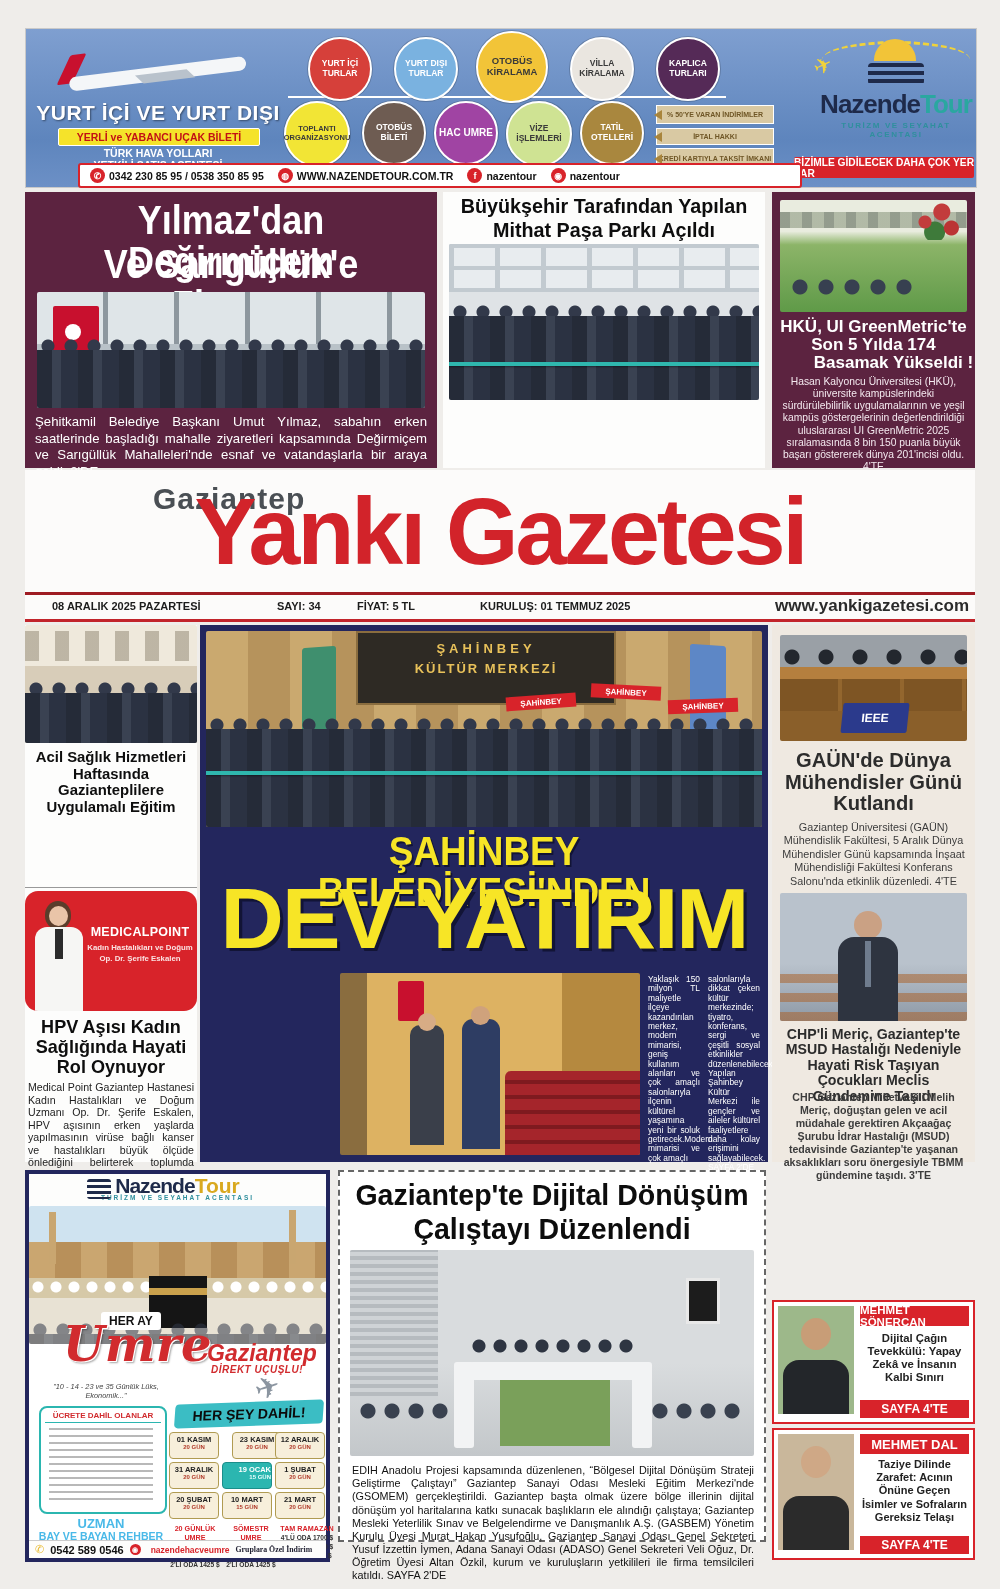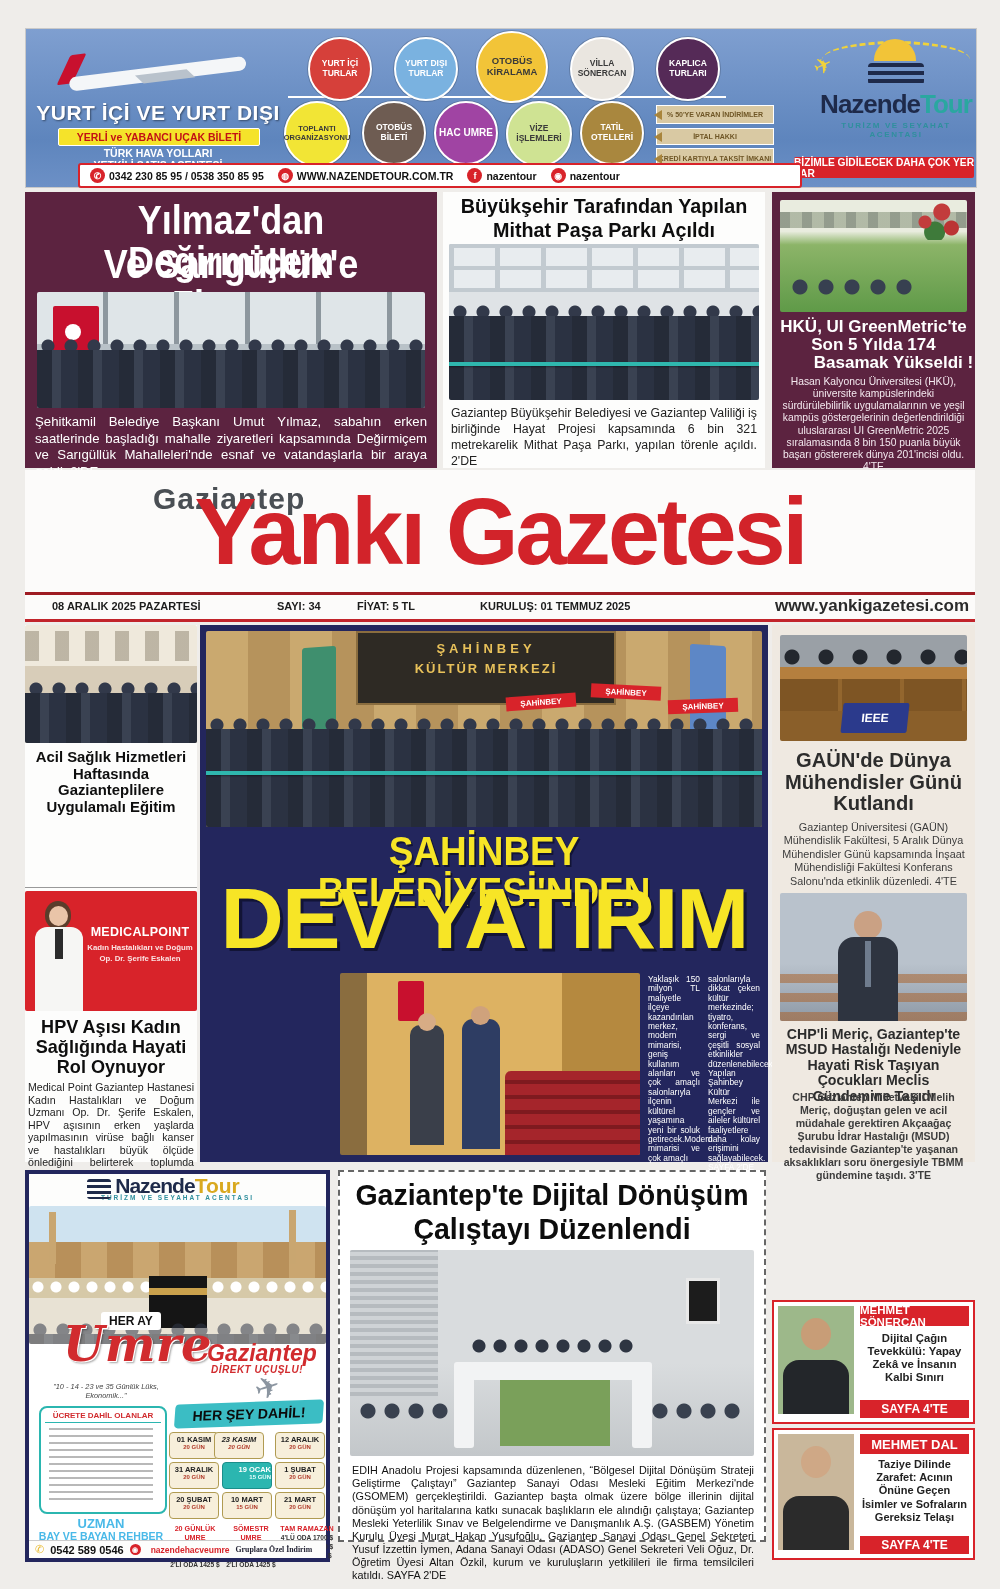--- a/index.html
+++ b/index.html
@@ -67,21 +67,21 @@
     <div class="bubble" style="left:282px;top:8px;width:56px;height:56px;background:#d6403a;">
         <span>YURT İÇİ TURLAR</span>
       </div>
     <div class="bubble" style="left:368px;top:8px;width:56px;height:56px;background:#7ab2e0;">
         <span>YURT DIŞI TURLAR</span>
       </div>
     <div class="bubble dark" style="left:450px;top:2px;width:64px;height:64px;background:#f2c438;font-size:9.5px;">
         <span>OTOBÜS KİRALAMA</span>
       </div>
     <div class="bubble dark" style="left:544px;top:8px;width:56px;height:56px;background:#eae6e0;">
-        <span>VİLLA SÖNERCAN</span>
+        <span>VİLLA KİRALAMA</span>
       </div>
     <div class="bubble" style="left:630px;top:8px;width:56px;height:56px;background:#552a57;">
         <span>KAPLICA TURLARI</span>
       </div>
 
     <div class="bubble dark" style="left:258px;top:72px;width:58px;height:58px;background:#f2e535;font-size:7.5px;">
         <span>TOPLANTI ORGANİZASYONU</span>
       </div>
     <div class="bubble" style="left:336px;top:72px;width:56px;height:56px;background:#6e5c52;">
         <span>OTOBÜS BİLETİ</span>
@@ -145,21 +145,20 @@
   </div>
 
   <div class="abs" style="left:443px;top:192px;width:322px;height:276px;background:#fdfdfc;">
     <div class="abs c b" style="left:0;top:2px;width:322px;color:#0d0d0d;font-size:21px;transform:scaleX(.94);">Büyükşehir Tarafından Yapılan</div>
     <div class="abs c b" style="left:0;top:26px;width:322px;color:#0d0d0d;font-size:21px;transform:scaleX(.94);">Mithat Paşa Parkı Açıldı</div>
     <div class="photo" style="left:6px;top:52px;width:310px;height:156px;background:linear-gradient(180deg,#e8ecef 0 30%,#dfe3e6 30% 100%);">
       <div class="abs" style="left:0;top:0;right:0;height:48px;background:repeating-linear-gradient(90deg,#c2cad0 0 5px,transparent 5px 46px),repeating-linear-gradient(0deg,#c2cad0 0 4px,transparent 4px 22px);"></div>
       <div class="crowd" style="height:96px;"></div>
       <div class="ribbon" style="bottom:34px;"></div>
     </div>
-    <div class="abs j" style="left:8px;top:214px;width:306px;color:#222;font-size:12.3px;line-height:1.3;">Gaziantep Büyükşehir Belediyesi ve Gaziantep Valiliği iş birliğinde Hayat Projesi kapsamında 6 bin 321 metrekarelik Mithat Paşa Parkı, yapılan törenle açıldı. 2'DE</div>
   </div>
 
   <div class="abs maroon" style="left:772px;top:192px;width:203px;height:276px;">
     <div class="photo" style="left:8px;top:8px;width:187px;height:112px;background:linear-gradient(180deg,#e9ecdf 0 28%,#8cb468 40%,#5f9a48 100%);">
       <div class="abs" style="left:0;top:12px;right:0;height:16px;background:repeating-linear-gradient(90deg,#6f7a6a 0 10px,#9aa58e 10px 22px);opacity:.7;"></div>
       <div class="abs" style="left:10px;bottom:8px;width:130px;height:26px;background-image:radial-gradient(circle at 10px 9px,#374050 7px,transparent 8px);background-size:26px 26px;background-repeat:repeat-x;"></div>
       <div class="abs" style="right:6px;top:0;width:48px;height:40px;background:radial-gradient(circle at 60% 30%,#c23c3c 8px,transparent 9px),radial-gradient(circle at 25% 55%,#c23c3c 6px,transparent 7px),radial-gradient(circle at 80% 70%,#bb3434 7px,transparent 8px),radial-gradient(circle at 45% 80%,#3e7a3a 10px,transparent 11px);"></div>
     </div>
     <div class="titleBig c abs" style="left:0;top:126px;width:203px;font-size:17px;">HKÜ, UI GreenMetric'te</div>
     <div class="titleBig c abs" style="left:0;top:144px;width:203px;font-size:17px;">Son 5 Yılda 174</div>
@@ -180,21 +179,21 @@
   </div>
 
   <div class="abs" style="left:25px;top:625px;width:172px;height:537px;background:#fdfdfc;">
     <div class="photo" style="left:0;top:0;width:172px;height:118px;background:linear-gradient(180deg,#efe9dc 0 35%,#d8cdb9 35% 70%,#a3987f 100%);">
       <div class="abs" style="left:0;top:6px;right:0;height:30px;background:repeating-linear-gradient(90deg,rgba(140,130,110,.5) 0 14px,transparent 14px 30px);"></div>
       <div class="crowd" style="height:62px;"></div>
     </div>
     <div class="abs c b" style="left:2px;top:124px;width:168px;color:#0e0e0e;font-size:15.5px;line-height:1.08;transform:scaleX(.96);">Acil Sağlık Hizmetleri Haftasında Gazianteplilere Uygulamalı Eğitim</div>
     <div class="abs" style="left:0;top:262px;width:172px;height:1px;background:#999;"></div>
 
-    <div class="abs" style="left:0;top:266px;width:172px;height:120px;background:#d8232a;border-radius:2px;overflow:hidden;">
+    <div class="abs" style="left:0;top:266px;width:172px;height:120px;background:#d8232a;border-radius:13px;overflow:hidden;">
       <div class="abs" style="left:6px;top:10px;width:56px;height:110px;">
         <div class="abs" style="left:14px;top:0;width:26px;height:28px;border-radius:50% 50% 46% 46%;background:#5a3d2b;"></div>
         <div class="abs" style="left:18px;top:5px;width:19px;height:20px;border-radius:50%;background:#e9c4a8;"></div>
         <div class="abs" style="left:4px;top:26px;width:48px;height:86px;border-radius:12px 12px 0 0;background:#f6f6f4;"></div>
         <div class="abs" style="left:24px;top:28px;width:8px;height:30px;background:#2b2b2b;"></div>
       </div>
       <div class="abs c b" style="left:62px;top:34px;width:106px;color:#fff;font-size:12.5px;letter-spacing:.3px;">MEDICALPOINT</div>
       <div class="abs c" style="left:62px;top:52px;width:106px;color:#fbe3e3;font-size:7.8px;font-weight:bold;">Kadın Hastalıkları ve Doğum</div>
       <div class="abs c" style="left:62px;top:63px;width:106px;color:#fbe3e3;font-size:7.8px;font-weight:bold;">Op. Dr. Şerife Eskalen</div>
     </div>
@@ -280,21 +279,21 @@
       <div class="abs skel" style="left:8px;top:20px;width:104px;height:76px;opacity:.7;"></div>
     </div>
 
     <div class="abs c b" style="left:146px;top:228px;width:148px;height:24px;background:#3bbdc4;color:#0c0c0c;font-size:14px;line-height:24px;transform:skewX(-6deg) rotate(-2deg);border-radius:4px;">HER ŞEY DAHİL!</div>
 
     <div class="abs" style="left:140px;top:258px;width:158px;height:88px;">
       <div class="datecell" style="left:0;top:0;">
           <span class="d1">01 KASIM</span>
           <span class="d2">20 GÜN</span>
         </div>
-      <div class="datecell" style="left:45px;top:0;font-style:italic;">
+      <div class="datecell" style="left:63px;top:0;">
           <span class="d1">23 KASIM</span>
           <span class="d2">20 GÜN</span>
         </div>
       <div class="datecell" style="left:106px;top:0;">
           <span class="d1">12 ARALIK</span>
           <span class="d2">20 GÜN</span>
         </div>
       <div class="datecell" style="left:0;top:30px;">
           <span class="d1">31 ARALIK</span>
           <span class="d2">20 GÜN</span>

